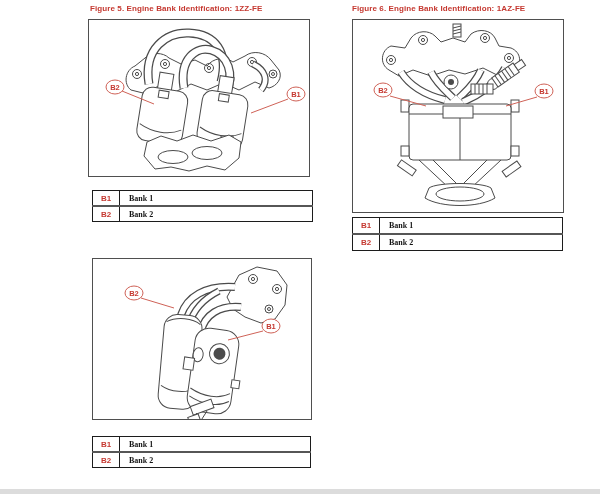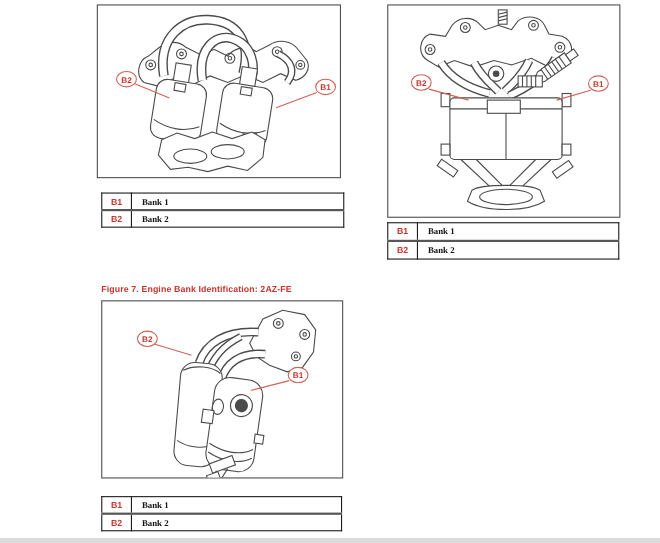--- a/index.html
+++ b/index.html
@@ -39,20 +39,21 @@
     fill:var(--accent-red,#c53830);text-anchor:middle;
   }
   .footer-bar{position:absolute;left:0;top:489px;width:600px;height:5px;background:var(--footer-bar,#dcdcdc);}
 </style>
 </head>
 <body>
 
 <div class="page">
 
   <div class="fig" style="left:88px;top:4px;width:226px;">
+    <div class="fig-title">Figure 5. Engine Bank Identification: 1ZZ-FE</div>
     <div class="artbox" style="width:220px;height:156px;">
       <svg width="220" height="156" viewBox="0 0 220 156">
 
         <g>
           <path class="ln fillw" d="M42,70 C34,64 36,50 46,46 L56,38 C62,32 74,32 80,38 L92,44 L106,40 L118,46 C124,38 136,36 144,42 L156,36 C164,30 176,32 182,40 L190,50 C194,58 188,66 180,68 L166,62 L150,70 L134,63 L118,70 L102,64 L86,72 L70,66 L54,73 Z"></path>
           <circle class="ln" cx="48" cy="54" r="4.5"></circle>
             <circle class="ln" cx="48" cy="54" r="1.6"></circle>
           <circle class="ln" cx="76" cy="44" r="4.5"></circle>
             <circle class="ln" cx="76" cy="44" r="1.6"></circle>
           <circle class="ln" cx="120" cy="48" r="4.5"></circle>
@@ -110,20 +111,21 @@
       </tr>
       <tr class="r2">
         <td class="k">B2</td>
         <td class="v">Bank 2</td>
       </tr>
     </tbody>
       </table>
   </div>
 
   <div class="fig" style="left:350px;top:4px;width:216px;">
+    <div class="fig-title">Figure 6. Engine Bank Identification: 1AZ-FE</div>
     <div class="artbox" style="width:210px;height:192px;margin-left:2px;">
       <svg width="210" height="192" viewBox="0 0 210 192">
 
         <g>
           <rect class="ln fillw" x="100" y="4" width="8" height="13"></rect>
           <path class="ln" d="M100,8 L108,6 M100,11 L108,9 M100,14 L108,12"></path>
         </g>
 
         <g>
           <path class="ln fillw" d="M36,50 C26,44 28,30 38,26 L52,28 L58,18 C64,10 76,10 82,16 L88,22 L100,18 L112,22 L118,14 C126,8 138,10 142,18 L146,26 L158,28 C168,32 170,44 160,50 L146,56 L130,48 L112,54 L96,50 L78,56 L60,50 L46,56 Z"></path>
@@ -208,21 +210,20 @@
       </tr>
       <tr class="r2">
         <td class="k">B2</td>
         <td class="v">Bank 2</td>
       </tr>
     </tbody>
       </table>
   </div>
 
   <div class="fig" style="left:90px;top:258px;width:224px;">
-    <div class="fig-title">Figure 7. Engine Bank Identification: 2AZ-FE</div>
     <div class="artbox" style="width:218px;height:160px;margin-left:2px;">
       <svg width="218" height="160" viewBox="0 0 218 160">
 
         <g>
           <path class="ln fillw" d="M134,38 L146,16 L164,8 L184,12 L194,26 L192,46 L182,60 L168,64 L152,58 L140,50 Z"></path>
           <circle class="ln" cx="160" cy="20" r="4.5"></circle>
             <circle class="ln" cx="160" cy="20" r="1.6"></circle>
           <circle class="ln" cx="184" cy="30" r="4.5"></circle>
             <circle class="ln" cx="184" cy="30" r="1.6"></circle>
           <circle class="ln" cx="176" cy="50" r="4"></circle>

